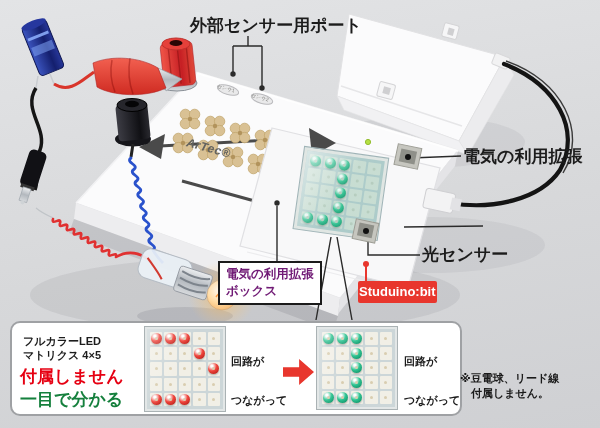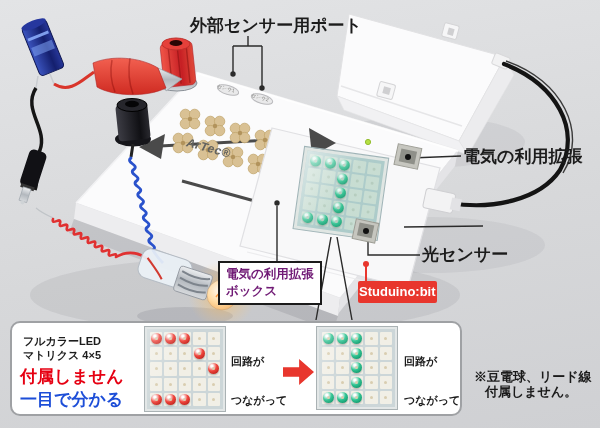--- a/index.html
+++ b/index.html
@@ -13,22 +13,22 @@
        line-height:14.6px;white-space:pre;}
   #lbl-ext-port{left:190px;top:19px;width:120px;text-align:center;}
   #lbl-temp{left:463px;top:150px;}
   #lbl-right{left:486px;top:217px;}
   #lbl-light{left:422px;top:248px;}
   #badge{position:absolute;left:358px;top:281px;z-index:4;color:#fff;
          font-weight:700;font-size:13px;padding:3px 1px 4px;border-radius:2px;}
   #expbox{position:absolute;left:218px;top:261px;z-index:4;background:#fff;
           border:2px solid #1b1b1b;padding:3px 6px 4px;font-size:12.5px;
           font-weight:700;line-height:1.32;color:#701a75;width:max-content;}
-  #note{position:absolute;left:474px;top:371px;z-index:4;font-size:13px;
-        font-weight:600;line-height:14.6px;color:#1a1a1a;font-family:Liberation Mono, monospace;}
+  #note{position:absolute;left:460px;top:371px;z-index:4;font-size:11px;
+        font-weight:600;line-height:14.6px;color:#1a1a1a;}
   #note .ind{margin-left:11px;}
   #logo{position:absolute;left:186px;top:141px;z-index:1;font-style:italic;
         font-weight:700;font-size:12px;color:#62625f;transform:rotate(15deg);
         letter-spacing:.5px;}
   .portlbl{position:absolute;z-index:1;font-size:5px;color:#8a8a86;transform:rotate(16deg);}
   #port1{left:217px;top:85px;}
   #port2{left:251px;top:94px;}
   
   .ledmat{position:absolute;box-sizing:border-box;background:#ccd6d8;
           border:2px solid #e3e7e7;outline:1px solid #aab2b4;padding:3px;
@@ -387,21 +387,21 @@
   <div id="badge" style="background: rgb(232, 54, 45);">Studuino:bit</div>
   <div id="expbox">
     <div>電気の利用拡張</div>
     <div>ボックス</div>
   </div>
 
   <div id="panel">
     <div id="feat1" class="t">フルカラーLED</div>
     <div id="feat2" class="t">マトリクス 4×5</div>
     <div id="head1" class="headline" style="color: rgb(230, 0, 18);">付属しません</div>
-    <div id="head2" class="headline" style="color: #1d4ed8;">一目で分かる</div>
+    <div id="head2" class="headline" style="color: #15803d;">一目で分かる</div>
     <div id="mat-off" class="ledmat">
         <div class="cell">
           <div class="dome" style="background: radial-gradient(circle at 35% 28%, rgb(255, 255, 255) 0px, rgb(255, 255, 255) 10%, rgb(240, 69, 60) 45%, rgb(181, 30, 24) 88%);"></div>
         </div>
         <div class="cell">
           <div class="dome" style="background: radial-gradient(circle at 35% 28%, rgb(255, 255, 255) 0px, rgb(255, 255, 255) 10%, rgb(240, 69, 60) 45%, rgb(181, 30, 24) 88%);"></div>
         </div>
         <div class="cell">
           <div class="dome" style="background: radial-gradient(circle at 35% 28%, rgb(255, 255, 255) 0px, rgb(255, 255, 255) 10%, rgb(240, 69, 60) 45%, rgb(181, 30, 24) 88%);"></div>
         </div>

